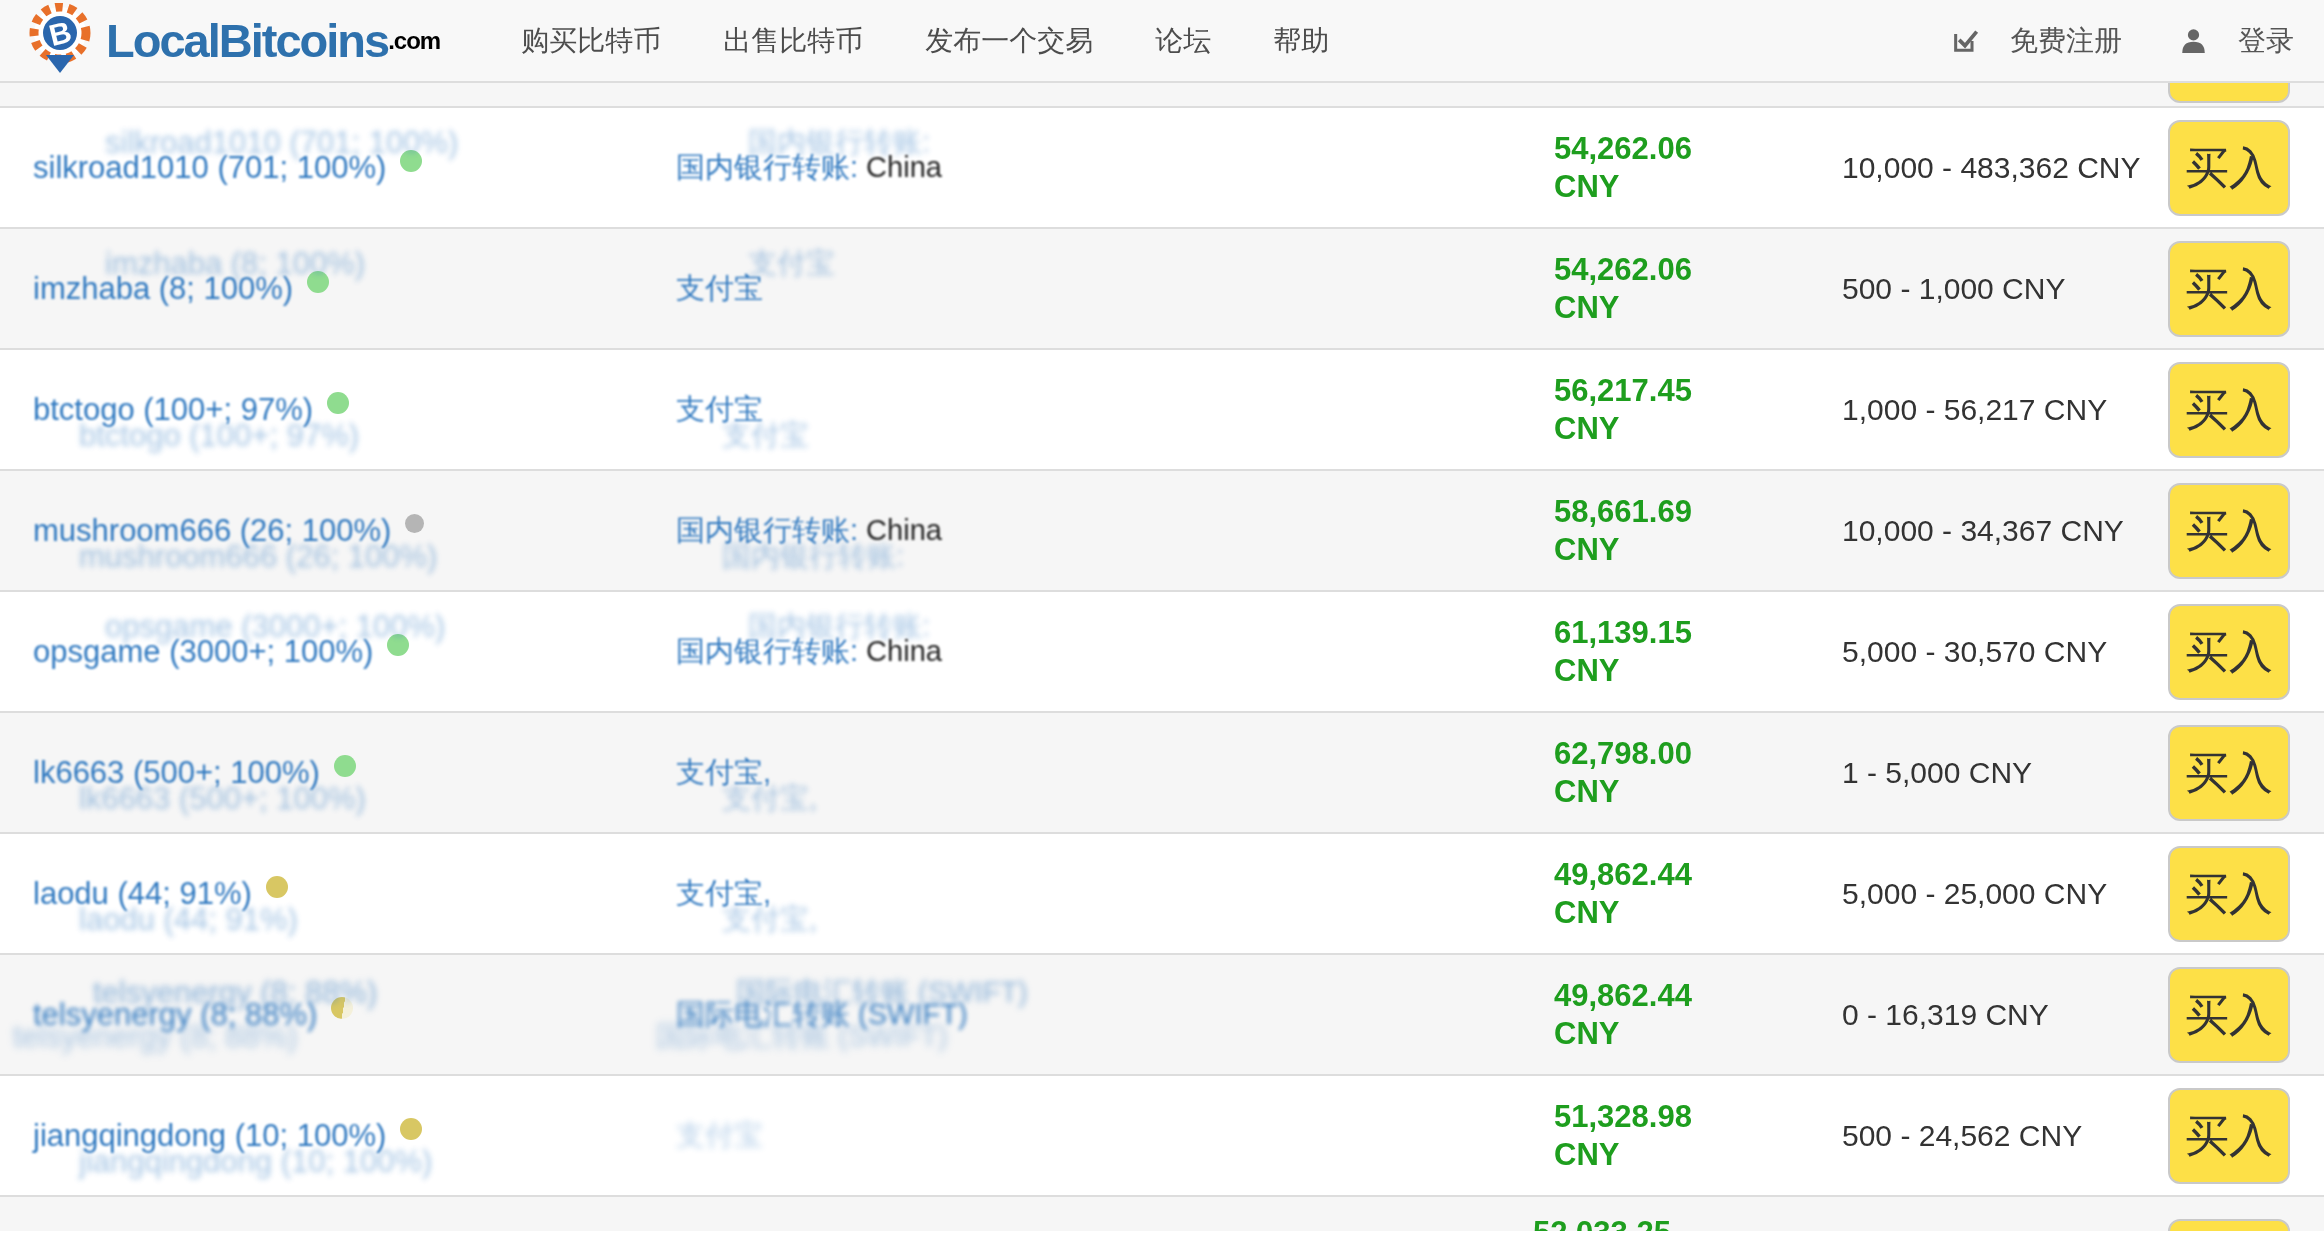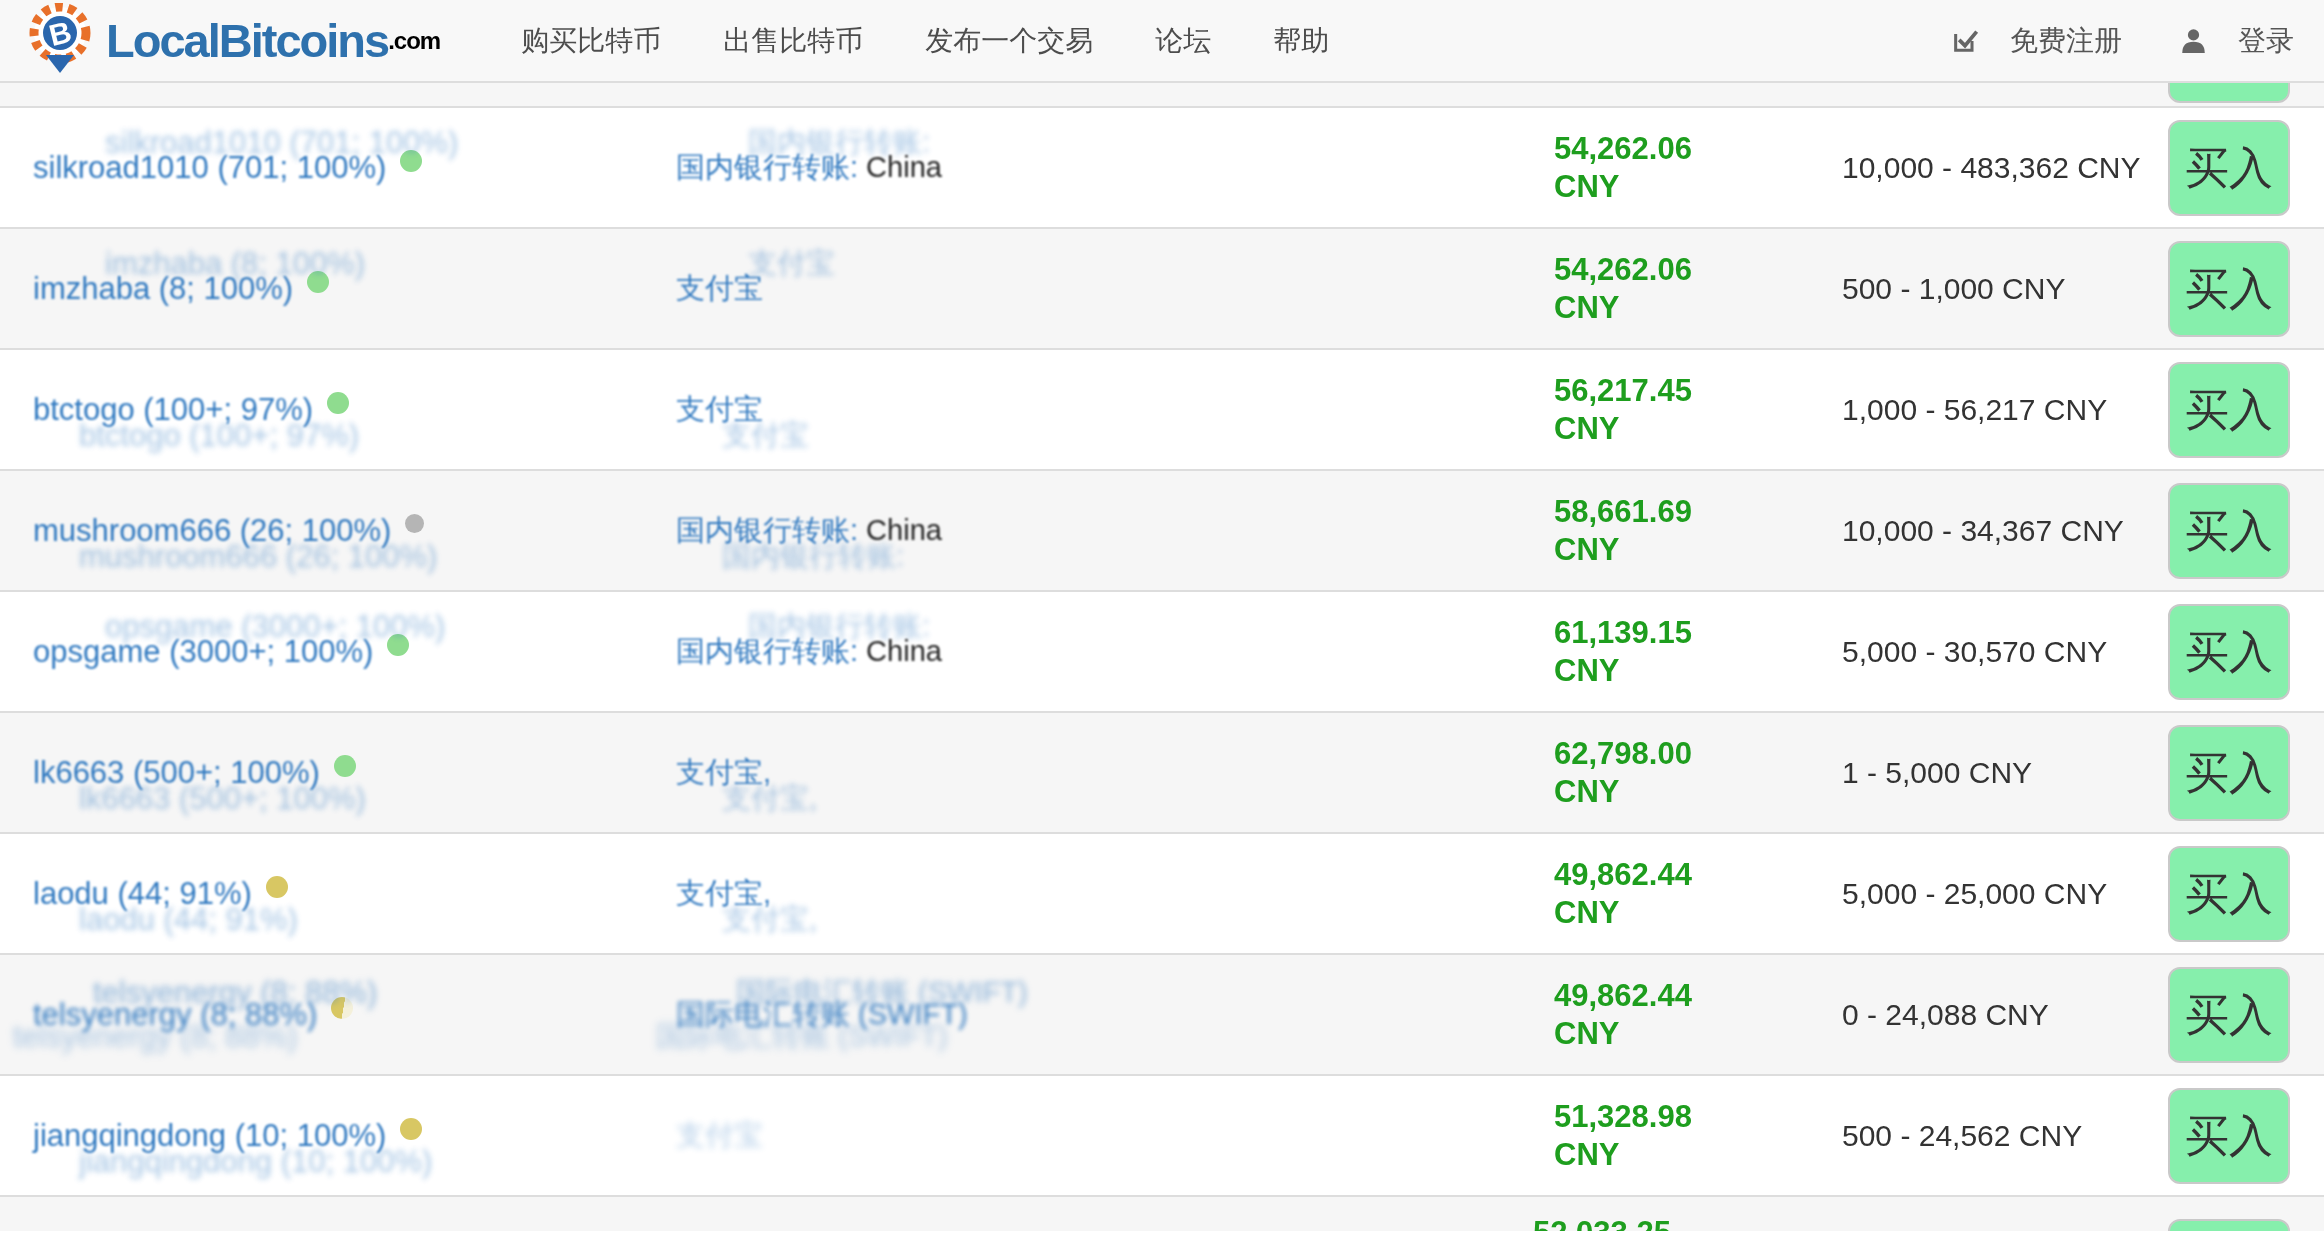--- a/index.html
+++ b/index.html
@@ -38,21 +38,21 @@
 
   .cell.pay { left:676px; max-width:820px; font-size:29px; }
   .pay a { color:#3079c0; text-decoration:none; cursor:pointer; }
   .pay .loc { color:#222; }
 
   .cell.price { left:1533px; width:210px; color:#1e9e1e; font-weight:bold;
     font-size:31px; line-height:38px;margin-left:21px; }
   .cell.limits { left:1842px; font-size:30px; color:#333; }
   .cell.btncell { left:2168px; }
 
-  .buy-btn { width:122px; height:96px; background:#86efac; border:2px solid #c9c9c9;
+  .buy-btn { width:122px; height:96px; background:#fde047; border:2px solid #c9c9c9;
     border-radius:12px; font-size:44px; color:#333; cursor:pointer;
     font-family:inherit; line-height:1; }
 
   
   .g-up   { filter:blur(1.2px); text-shadow:72px -25px 5px rgba(48,121,192,0.45); }
   .g-down { filter:blur(1.2px); text-shadow:46px 26px 5px rgba(48,121,192,0.45); }
   .g-heavy{ filter:blur(2.2px); text-shadow:60px -22px 4px rgba(48,121,192,0.55),
             -20px 22px 6px rgba(48,121,192,0.4); }
   .g-faint{ filter:blur(3px); opacity:0.38; }
   .pay .loc { text-shadow:none; }
@@ -214,21 +214,21 @@
   <div class="trow striped">
     <div class="cell user">
         <a class="uname g-heavy">telsyenergy (8; 88%)</a>
         <span class="dot st-away-half"></span>
       </div>
     <div class="cell pay g-heavy"><a>国际电汇转账 (SWIFT)</a><span class="loc"></span></div>
     <div class="cell price">
         <div>49,862.44</div>
         <div>CNY</div>
       </div>
-    <div class="cell limits">0 - 24,088 CNY</div>
+    <div class="cell limits">0 - 16,319 CNY</div>
     <div class="cell btncell"><button class="buy-btn">买入</button></div>
   </div>
 
   <div class="trow">
     <div class="cell user">
         <a class="uname g-down">jiangqingdong (10; 100%)</a>
         <span class="dot st-away"></span>
       </div>
     <div class="cell pay g-faint"><a>支付宝</a><span class="loc"></span></div>
     <div class="cell price">

